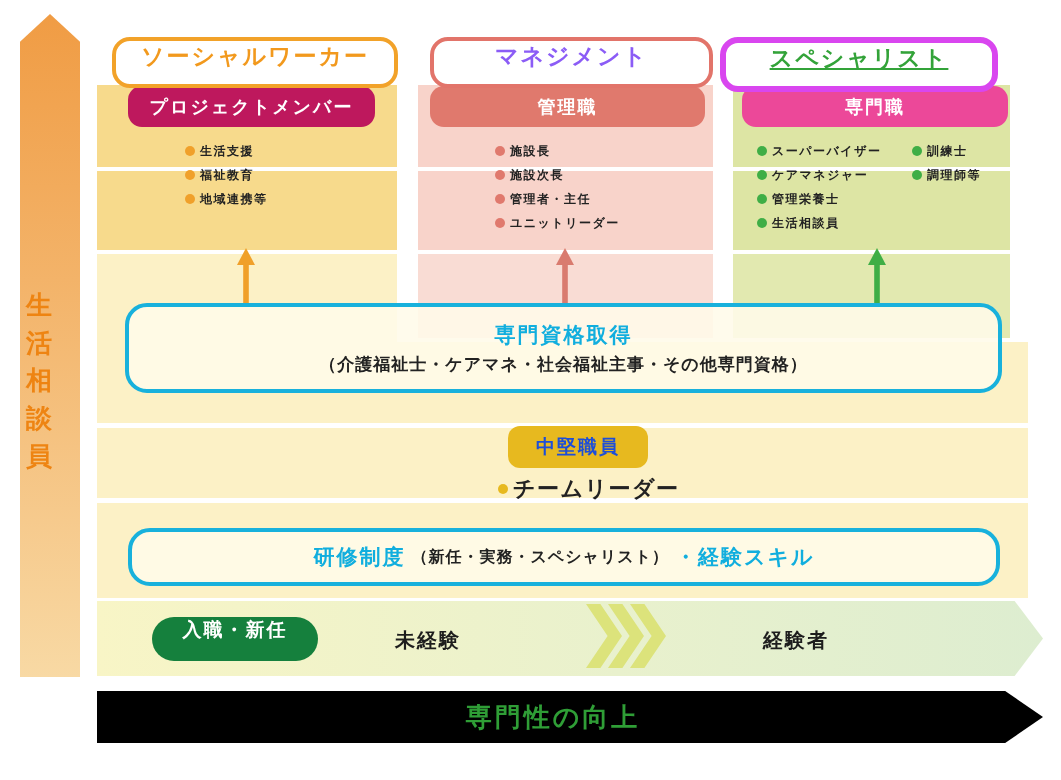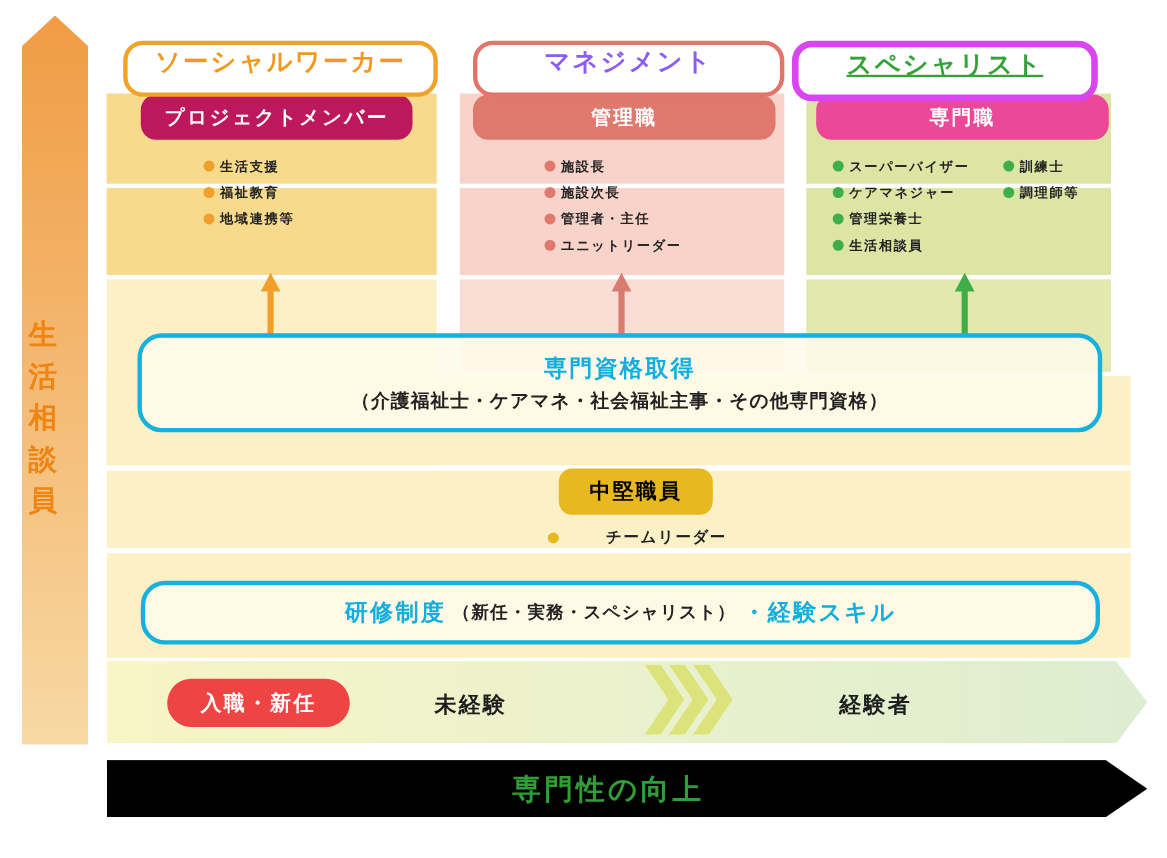--- a/index.html
+++ b/index.html
@@ -43,32 +43,32 @@
     background:rgba(255,251,233,0.88);box-sizing:border-box;
     display:flex;flex-direction:column;align-items:center;justify-content:center;
   }
   .cyan-title{color:#11aede;font-size:21px;font-weight:bold;letter-spacing:2px;}
   .box-detail{color:#222;font-size:17px;font-weight:600;letter-spacing:1px;margin-top:4px;}
   .inline-detail{color:#222;font-size:16px;font-weight:600;letter-spacing:1px;}
   
   .gold-pill{
     position:absolute;left:508px;top:426px;width:140px;height:42px;z-index:6;
     background:#e7b91f;border-radius:12px;display:flex;align-items:center;justify-content:center;
-    color:#000000;font-size:19px;font-weight:bold;letter-spacing:2px;
+    color:#1d4ed8;font-size:19px;font-weight:bold;letter-spacing:2px;
   }
   .teamleader{position:absolute;left:498px;top:477px;z-index:6;}
   
   .expband{
     position:absolute;left:97px;top:601px;width:946px;height:75px;z-index:2;
     background:linear-gradient(90deg,#f8f5c6 0%,#e9f1cd 55%,#ddedd0 100%);
     clip-path:polygon(0 0,97% 0,100% 50%,97% 100%,0 100%);
   }
   .teal-pill{
     position:absolute;left:152px;top:617px;width:166px;height:44px;z-index:6;
-    background:#ef4444;border-radius:22px;display:flex;align-items:center;justify-content:center;
+    background:#15803d;border-radius:22px;display:flex;justify-content:center;
     color:#fff;font-size:19px;font-weight:bold;letter-spacing:2px;
   }
   .exp-label{position:absolute;z-index:6;font-size:20px;font-weight:bold;color:#1d1d1d;letter-spacing:2px;}
   .chev{position:absolute;top:604px;width:36px;height:64px;z-index:5;background:#dce37b;
     clip-path:polygon(0 0,40% 0,100% 50%,40% 100%,0 100%,60% 50%);}
   
   .bottom-arrow{
     position:absolute;left:97px;top:691px;width:946px;height:52px;z-index:2;
     background:#000000;clip-path:polygon(0 0,96% 0,100% 50%,96% 100%,0 100%);
     display:flex;align-items:center;justify-content:center;padding-right:34px;box-sizing:border-box;
@@ -194,21 +194,21 @@
   </svg>
 
   <div class="cyanbox" style="left:125px;top:303px;width:877px;height:90px;">
     <div class="cyan-title">専門資格取得</div>
     <div class="box-detail">（介護福祉士・ケアマネ・社会福祉主事・その他専門資格）</div>
   </div>
 
   <div class="gold-pill">
     <span>中堅職員</span>
   </div>
-  <div class="teamleader li" style="font-size:14px;gap:38px;">
+  <div class="teamleader li" style="font-size:22px;">
     <span class="dot" style="background:#e7b91f;"></span>
     <span>チームリーダー</span>
   </div>
 
   <div class="cyanbox" style="left:128px;top:528px;width:872px;height:58px;flex-direction:row;gap:6px;">
     <span class="cyan-title">研修制度</span>
     <span class="inline-detail">（新任・実務・スペシャリスト）</span>
     <span class="cyan-title">・経験スキル</span>
   </div>
 

